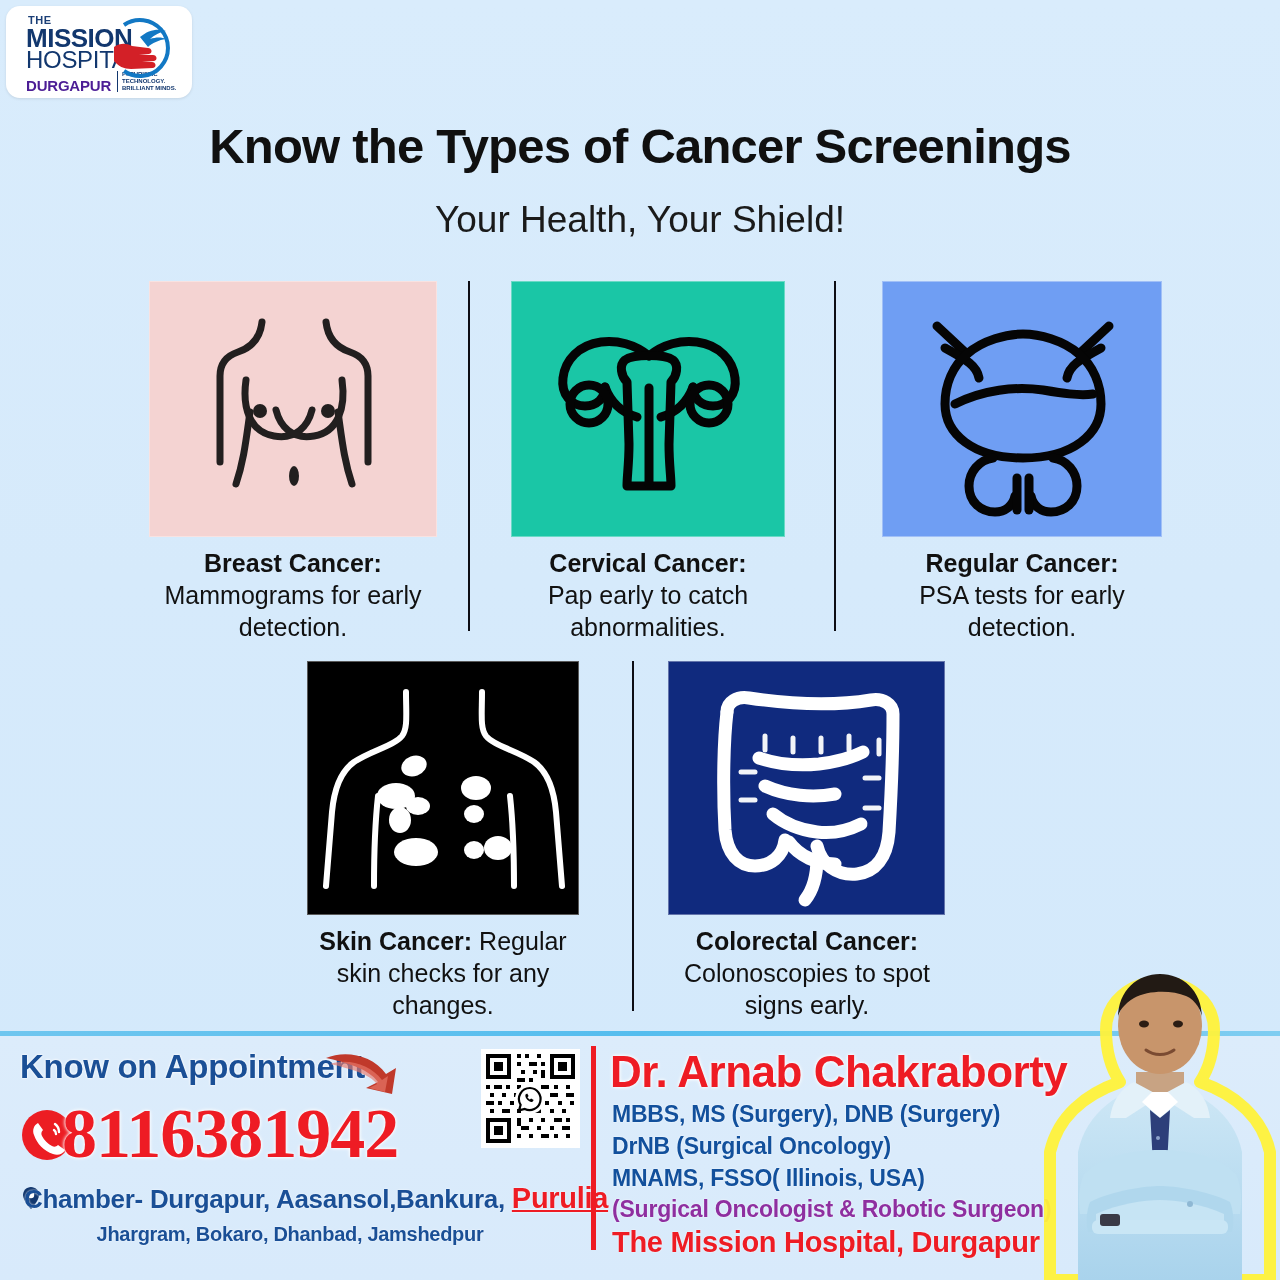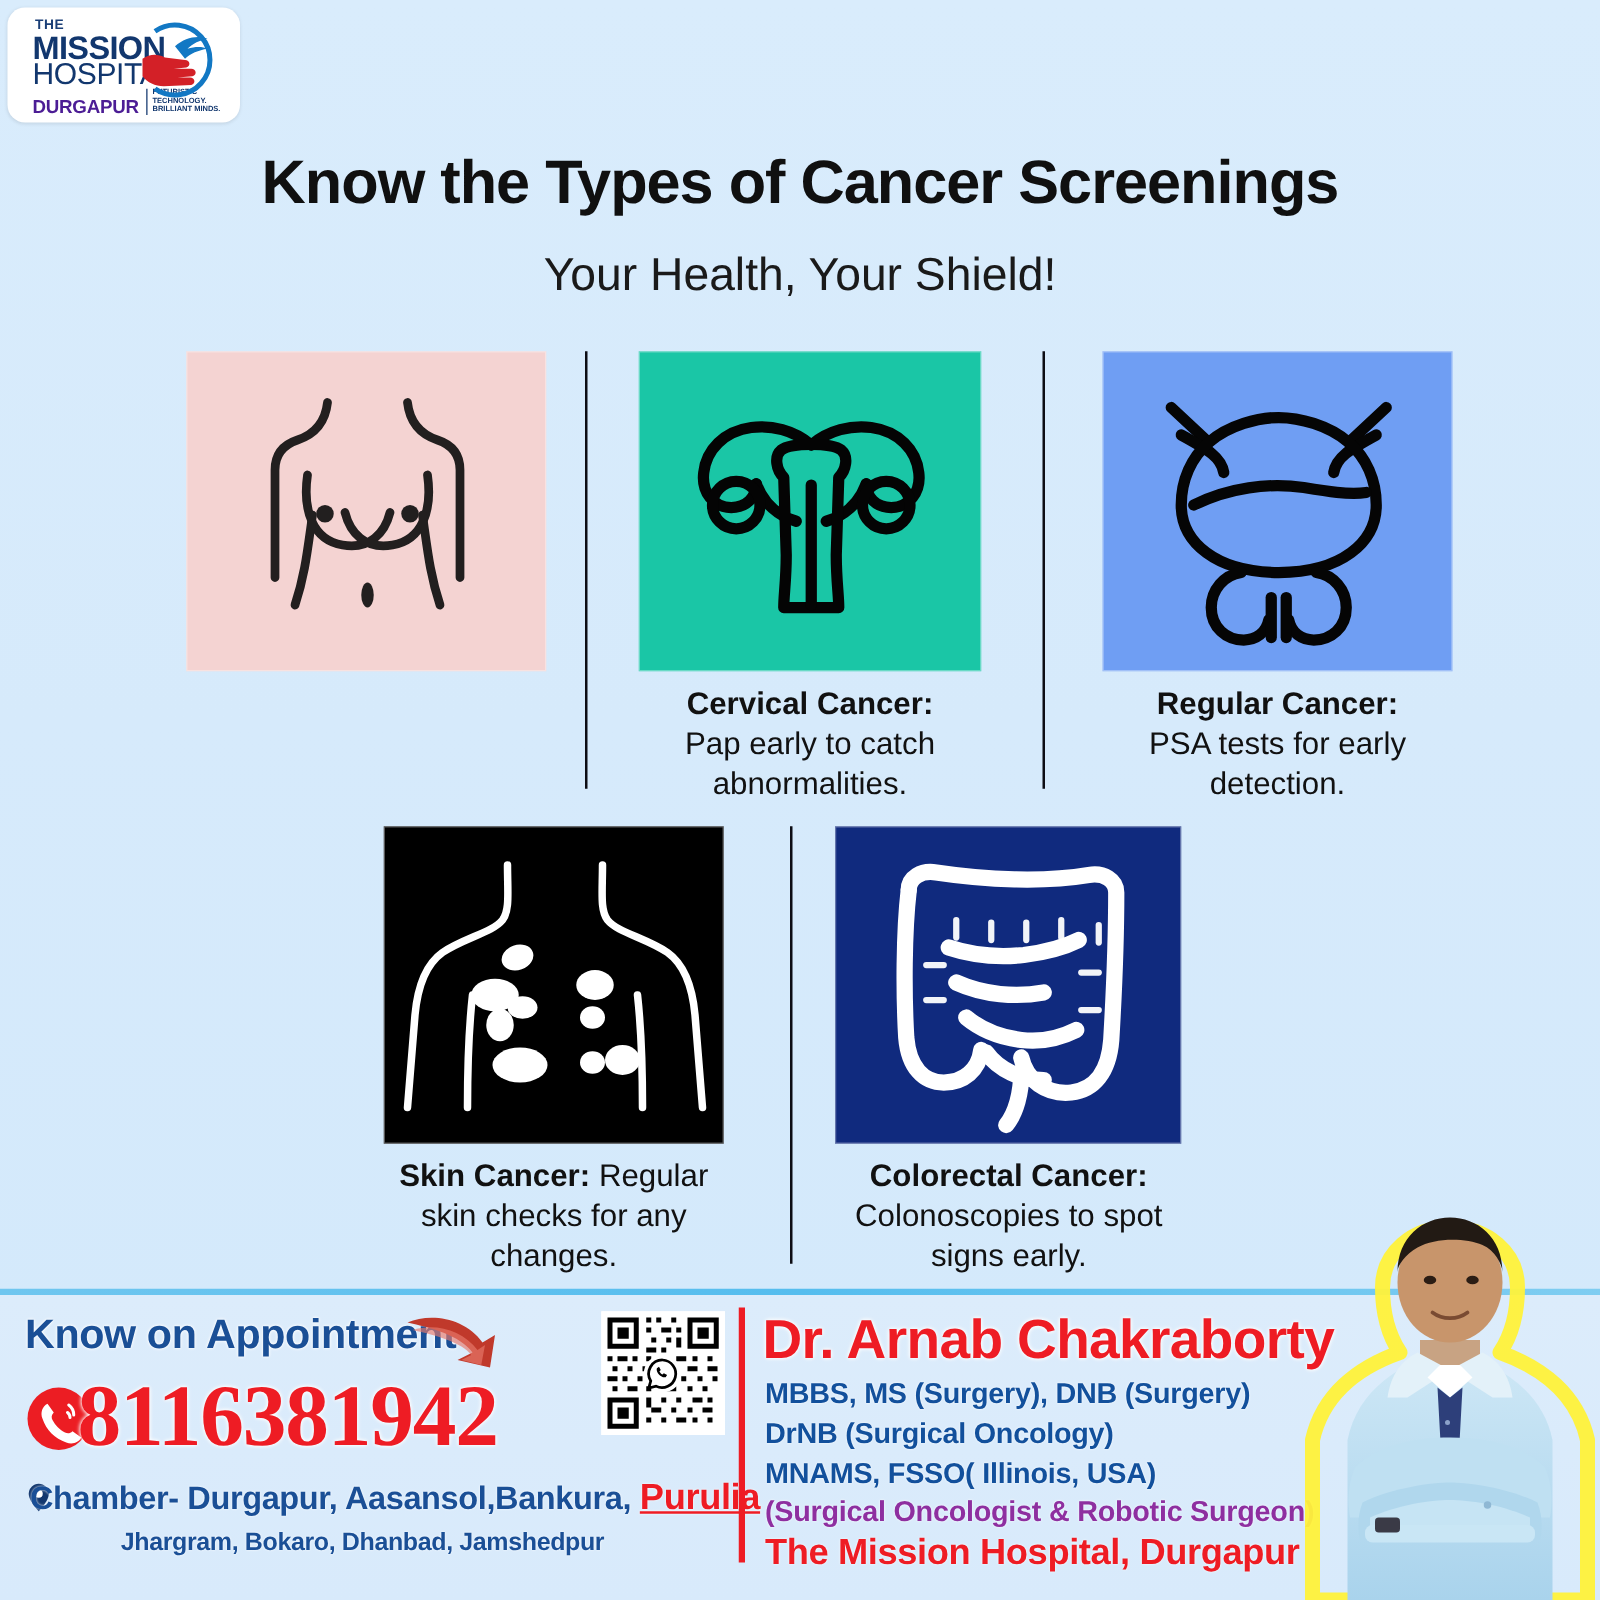--- a/index.html
+++ b/index.html
@@ -328,20 +328,24 @@
           <path d="M176 40 c2 18 12 26 24 30 c12 4 18 12 18 24 l0 86"></path>
           <path d="M96 98 c-4 28 4 52 28 56 c22 4 34 -10 38 -26"></path>
           <path d="M192 98 c4 28 -4 52 -28 56 c-22 4 -34 -10 -38 -26"></path>
           <path d="M100 130 c-4 28 -6 48 -14 72"></path>
           <path d="M188 130 c4 28 6 48 14 72"></path>
         </g>
         <circle cx="110" cy="129" r="7" fill="#221f1f"></circle>
         <circle cx="178" cy="129" r="7" fill="#221f1f"></circle>
         <ellipse cx="144" cy="194" rx="5" ry="10" fill="#221f1f"></ellipse>
       </svg>
+    </div>
+    <div class="card-cap" style="left:-4px;top:266px;width:296px;">
+      <b>Breast Cancer:</b><br>
+      <span>Mammograms for early detection.</span>
     </div>
   </div>
 
   <div class="divider-v" style="left:468px;top:281px;height:350px;"></div>
 
   <div class="card" style="left:511px;top:281px;width:274px;height:360px;padding-left:36px;">
     <div class="card-img" style="width:274px;height:256px;background:#1ac6a6;">
       <svg viewBox="0 0 274 256" width="274" height="256">
         <g fill="none" stroke="#040404" stroke-width="9" stroke-linecap="round" stroke-linejoin="round">
           <path d="M137 74 c-14 -12 -32 -16 -48 -14 c-22 3 -36 18 -38 36 c-2 16 8 28 22 28 c12 0 20 -8 20 -19"></path>

